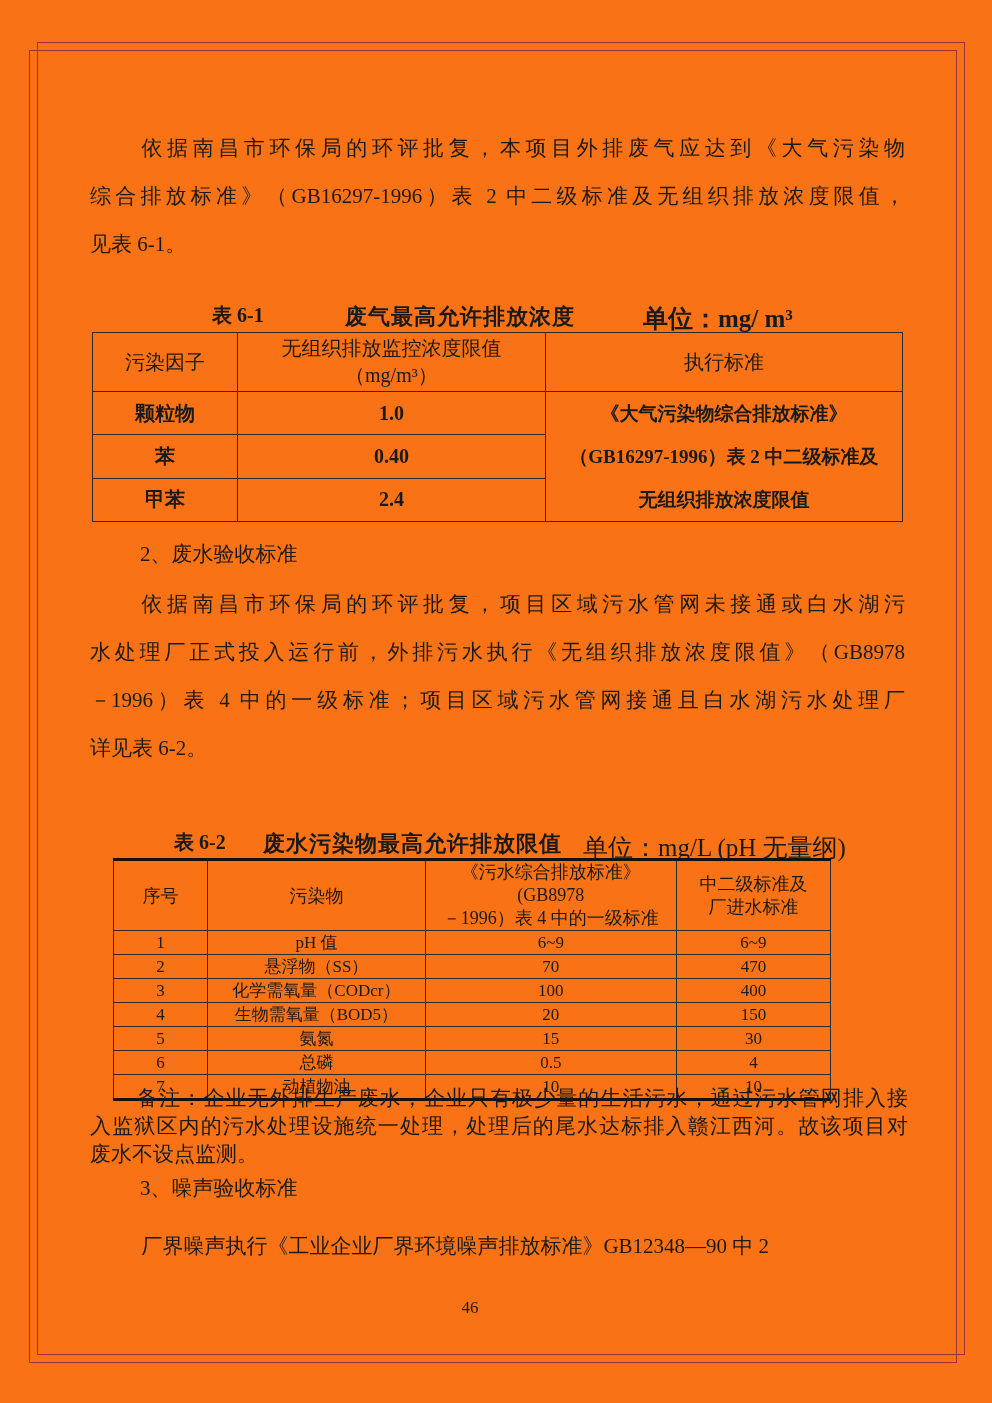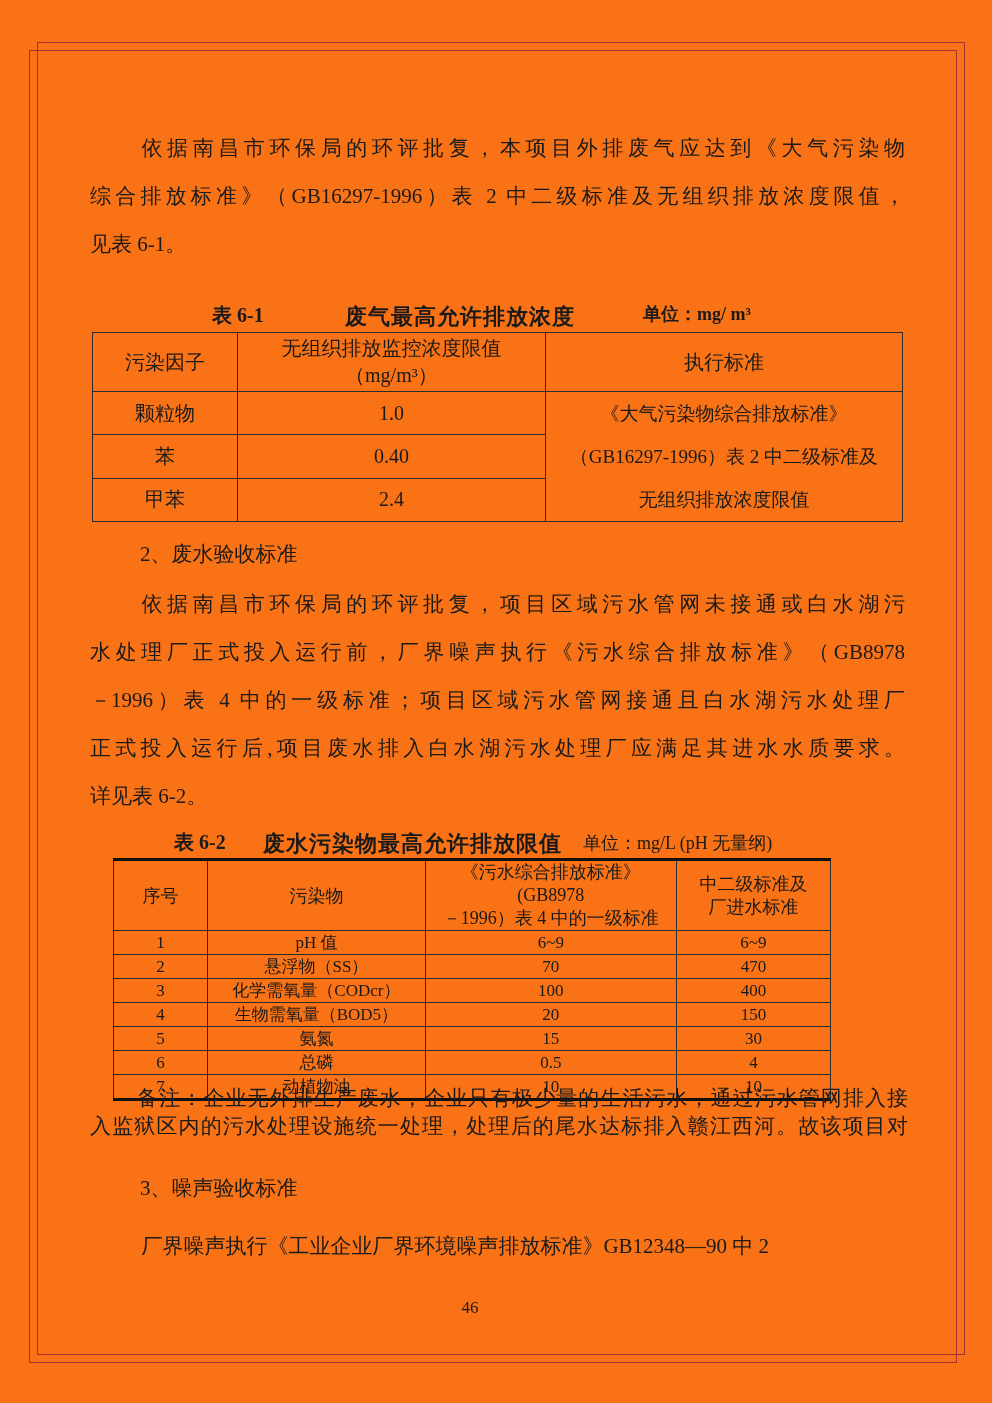--- a/index.html
+++ b/index.html
@@ -17,31 +17,31 @@
   .pline.last{text-align:center;text-align-last:left;}
   .indent{text-indent:2.45em;}
 
   .heading{position:absolute;left:90px;width:815px;font-size:21px;padding-left:50px;box-sizing:border-box;}
 
   
   .cap{position:absolute;left:90px;width:815px;height:30px;}
   .cap span{position:absolute;top:0;white-space:nowrap;}
   .cap .lbl{font-weight:bold;font-size:20px;}
   .cap .ttl{font-weight:bold;font-size:22px;letter-spacing:1px;}
-  .cap .unt{font-size:18px;}
+  .cap .unt{font-size:25px;}
   .cap1 .lbl{left:122px;} .cap1 .ttl{left:255px;} .cap1 .unt{left:553px;font-weight:bold;}
   .cap2 .lbl{left:84px;}  .cap2 .ttl{left:173px;} .cap2 .unt{left:493px;top:2px;}
 
   table{border-collapse:collapse;table-layout:fixed;}
   td{border:1px solid #2b2b2b;text-align:center;vertical-align:middle;padding:0 2px;overflow:hidden;}
 
   
   .t1{position:absolute;left:92px;top:332px;width:811px;font-size:20px;}
   .t1 .hrow td{height:58px;}
-  .t1 .drow td{height:42px;}
+  .t1 .drow td{height:42px;font-weight:bold;}
   .t1 .h2l{line-height:27px;}
   .t1 .stdcell div{line-height:43px;font-size:19px;}
 
   
   .t2{position:absolute;left:113px;top:858px;width:718px;font-size:17px;
       border-top:3px solid #111111;border-bottom:3px solid #111111;}
   .t2 .hrow td{height:46px;font-size:18px;}
   .t2 .hrow .h2l{line-height:23px;}
   .t2 .drow td{height:23px;}
 
@@ -102,23 +102,22 @@
       <td>甲苯</td>
       <td>2.4</td>
     </tr>
   </tbody>
     </table>
 
   <div class="heading" style="top:540px;">2、废水验收标准</div>
 
   <div class="block" style="top:580px;">
     <div class="pline indent">依据南昌市环保局的环评批复，项目区域污水管网未接通或白水湖污</div>
-    <div class="pline">水处理厂正式投入运行前，厂界噪声执行《污水综合排放标准》（GB8978</div>
+    <div class="pline">水处理厂正式投入运行前，外排污水执行《无组织排放浓度限值》（GB8978</div>
     <div class="pline">－1996）表 4 中的一级标准；项目区域污水管网接通且白水湖污水处理厂</div>
-    <div class="pline">正式投入运行后,项目废水排入白水湖污水处理厂应满足其进水水质要求。</div>
     <div class="pline last">详见表 6-2。</div>
   </div>
 
   <div class="cap cap2" style="top:829px;">
     <span class="lbl">表 6-2</span>
     <span class="ttl">废水污染物最高允许排放限值</span>
     <span class="unt">单位：mg/L (pH 无量纲)</span>
   </div>
 
   <table class="t2">
@@ -182,20 +181,21 @@
       <td>动植物油</td>
       <td>10</td>
       <td>10</td>
     </tr>
   </tbody>
     </table>
 
   <div class="block note" style="top:1084px;width:818px;">
     <div class="pline indent">备注：企业无外排生产废水，企业只有极少量的生活污水，通过污水管网排入接</div>
     <div class="pline">入监狱区内的污水处理设施统一处理，处理后的尾水达标排入赣江西河。故该项目对</div>
+    <div class="pline last">废水不设点监测。</div>
   </div>
 
   <div class="heading" style="top:1174px;">3、噪声验收标准</div>
 
   <div class="block" style="top:1222px;">
     <div class="pline last indent">厂界噪声执行《工业企业厂界环境噪声排放标准》GB12348—90 中 2</div>
   </div>
 
   <div class="pageno">46</div>
 </div>

